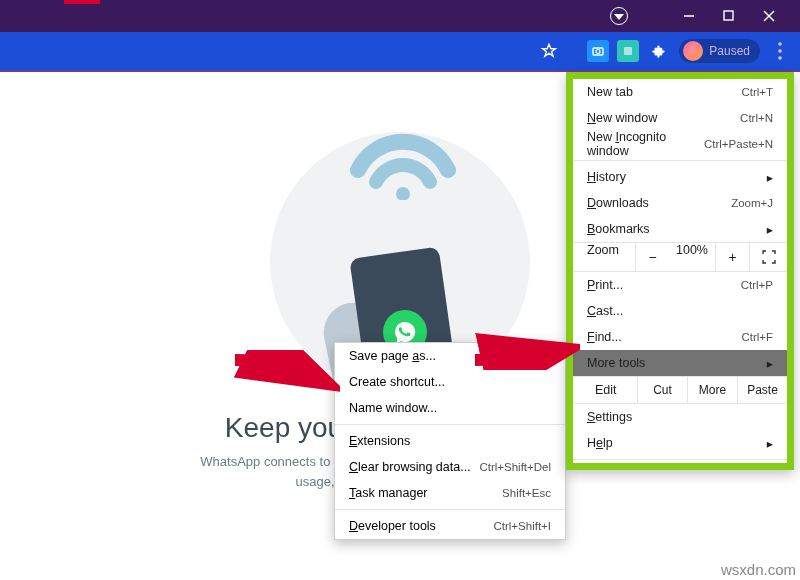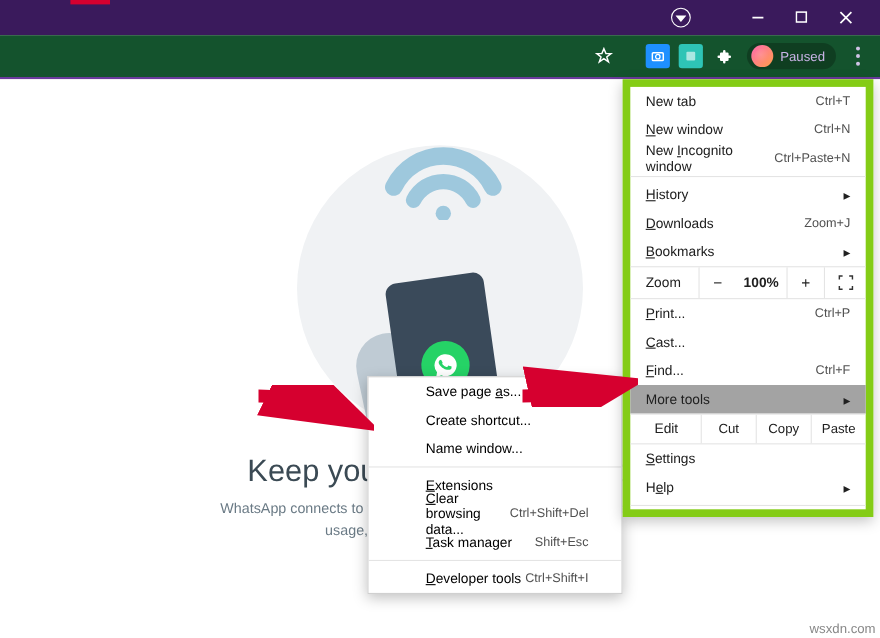--- a/index.html
+++ b/index.html
@@ -5,21 +5,21 @@
 * { margin: 0; padding: 0; box-sizing: border-box; font-family: "Segoe UI", Arial, sans-serif; }
 body { width: 800px; height: 580px; background: #f5f5f5; position: relative; overflow: hidden; }
 
 .titlebar { height: 32px; background: #3a1a5c; display: flex; align-items: center; justify-content: flex-end; }
 .tab-accent { position: absolute; top: 0; left: 64px; width: 36px; height: 4px; background: #d6002f; }
 .win-controls { display: flex; align-items: center; gap: 18px; padding: 0 20px; color: #fff; }
 .win-btn { width: 22px; height: 22px; display: flex; align-items: center; justify-content: center; color: #fff; cursor: pointer; }
 .profile-dot { width: 18px; height: 18px; border-radius: 50%; border: 1px solid #fff; display: flex; align-items: center; justify-content: center; margin-right: 30px; }
 .profile-dot svg { width: 10px; height: 10px; }
 
-.toolbar { height: 40px; background: #14532d; display: flex; align-items: center; justify-content: flex-end; padding: 12px 8px; gap: 8px; border-bottom: 2px solid #6a3a9c; }
+.toolbar { height: 40px; background: #1d4ed8; display: flex; align-items: center; justify-content: flex-end; padding: 12px 8px; gap: 8px; border-bottom: 2px solid #6a3a9c; }
 .tool-icon { width: 24px; height: 24px; display: flex; align-items: center; justify-content: center; cursor: pointer; color: #fff; }
 .ext-icon { width: 22px; height: 22px; background: #2ec4b6; border-radius: 3px; display: flex; align-items: center; justify-content: center; font-size: 12px; color: #fff; }
 .ext-icon.blue { background: #1e90ff; }
 .profile-pill { display: flex; align-items: center; gap: 6px; background: rgba(0,0,0,0.25); border-radius: 14px; padding: 2px 10px 2px 4px; cursor: pointer; }
 .profile-av { width: 20px; height: 20px; border-radius: 50%; background: linear-gradient(135deg,#ff6bb0,#ff9e4a); position: relative; }
 .profile-av::after { content:""; position:absolute; inset:3px; background: radial-gradient(circle at 40% 40%, #fff2, transparent 60%); border-radius:50%; }
 .profile-label { color: #c9b3e6; font-size: 12px; }
 
 .content { position: absolute; top: 72px; left: 0; right: 0; bottom: 0; background: #fff; display: flex; flex-direction: column; align-items: center; padding-top: 40px; }
 .illustration { width: 280px; height: 280px; position: relative; }
@@ -28,46 +28,46 @@
 .phone-wrap { position: absolute; top: 140px; left: 100px; }
 .phone { width: 90px; height: 160px; background: #3a4a5a; border-radius: 10px; display: flex; align-items: center; justify-content: center; transform: rotate(-8deg); }
 .wa-logo { width: 44px; height: 44px; border-radius: 50%; background: #25d366; display:flex; align-items:center; justify-content:center; }
 .hand { position: absolute; top: 190px; left: 70px; width: 60px; height: 120px; background: #bfcbd4; border-radius: 30px 30px 10px 10px; transform: rotate(-12deg); }
 .headline { font-size: 28px; color: #3b4a54; font-weight: 300; margin-top: 20px; }
 .subtext { font-size: 13px; color: #6a7a85; text-align: center; margin-top: 8px; line-height: 1.5; }
 
 
 .menu { position: absolute; top: 72px; right: 6px; width: 228px; background: #fff; border: 7px solid #84cc16; box-shadow: 0 4px 12px rgba(0,0,0,0.25); font-size: 12.5px; color: #202020; z-index: 5; }
 .menu-row { display: flex; align-items: center; justify-content: space-between; padding: 5px 14px; height: 26px; cursor: pointer; }
-.menu-row.selected { background: #a3a3a3; }
+.menu-row.selected { background: #737373; }
 .menu-row .lbl u { text-decoration: underline; }
 .menu-row .sc { color: #505050; font-size: 11.5px; }
 .menu-row .arrow { color: #202020; }
 .menu-sep { height: 1px; background: #e4e4e4; margin: 3px 0; }
 
-.zoom-row { display: flex; align-items: center; height: 30px; border-top:1px solid #e4e4e4; border-bottom:1px solid #e4e4e4; }
+.zoom-row { display: flex; align-items: flex-start; height: 30px; border-top:1px solid #e4e4e4; border-bottom:1px solid #e4e4e4; }
 .zoom-row .zlabel { flex: 1; padding-left: 14px; }
 .zoom-row .zbtn { width: 34px; text-align: center; cursor: pointer; border-left:1px solid #e4e4e4; height:100%; display:flex; align-items:center; justify-content:center; font-size: 14px; }
-.zoom-row .zval { width: 46px; text-align: center; font-weight: bold; }
+.zoom-row .zval { width: 46px; text-align: center; }
 .zoom-row .zfs { width: 38px; border-left:1px solid #e4e4e4; height:100%; display:flex; align-items:center; justify-content:center; cursor:pointer; }
 
 .edit-row { display: flex; align-items: center; height: 28px; border-bottom:1px solid #e4e4e4; border-top:1px solid #e4e4e4; }
 .edit-row .elabel { flex: 1; padding-left: 22px; }
 .edit-row .ebtn { width: 50px; text-align: left; border-left: 1px solid #e4e4e4; height: 100%; display:flex; align-items:center; justify-content:center; cursor:pointer; font-size: 12px; }
 
 
 .submenu { position: absolute; top: 342px; right: 234px; width: 232px; background: #fff; border: 1px solid #d0d0d0; box-shadow: 0 4px 12px rgba(0,0,0,0.25); font-size: 12.5px; z-index: 4; }
-.submenu .menu-row { padding: 5px 30px; margin-left: 22px; }
+.submenu .menu-row { padding: 5px 14px; }
 
 
 .red-arrow { position: absolute; z-index: 10; }
 .red-arrow.left { top: 350px; left: 230px; }
 .red-arrow.right { top: 310px; left: 470px; }
 
-.footer-mark { position: absolute; right: 4px; bottom: 2px; font-size: 12px; color: #888; }
+.footer-mark { position: absolute; right: 4px; bottom: 2px; font-size: 15px; color: #888; }
 </style>
 </head>
 <body>
 
 <div class="titlebar">
   <div class="tab-accent"></div>
   <div class="profile-dot">
     <svg viewBox="0 0 10 10">
         <polygon points="0,3 10,3 5,9" fill="#fff"></polygon>
       </svg>
@@ -202,21 +202,21 @@
     <span class="lbl"><u>F</u>ind...</span>
     <span class="sc">Ctrl+F</span>
   </div>
   <div class="menu-row selected">
     <span class="lbl">More tools</span>
     <span class="arrow">▸</span>
   </div>
   <div class="edit-row">
     <span class="elabel">Edit</span>
     <span class="ebtn">Cut</span>
-    <span class="ebtn">Copy</span>
+    <span class="ebtn">More</span>
     <span class="ebtn">Paste</span>
   </div>
   <div class="menu-row">
     <span class="lbl"><u>S</u>ettings</span>
   </div>
   <div class="menu-row">
     <span class="lbl">H<u>e</u>lp</span>
     <span class="arrow">▸</span>
   </div>
   <div class="menu-sep"></div>

